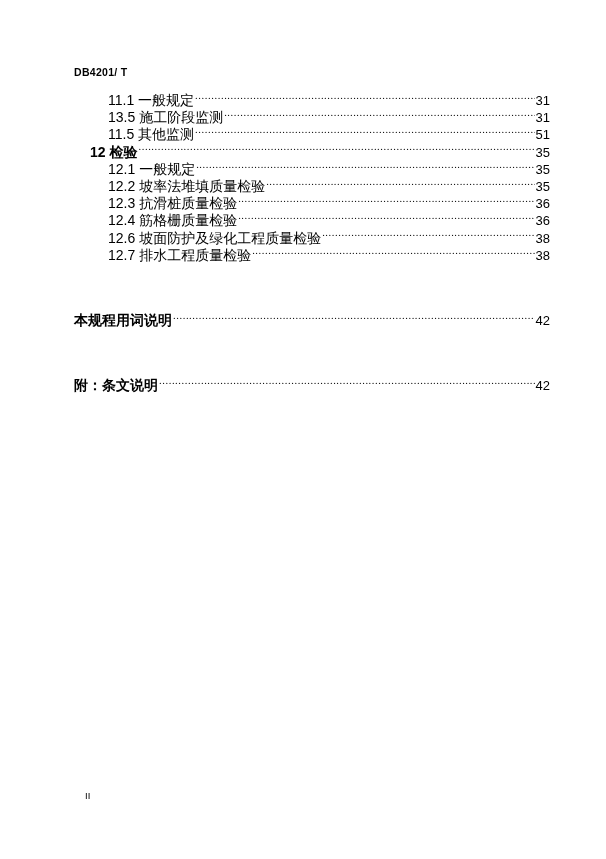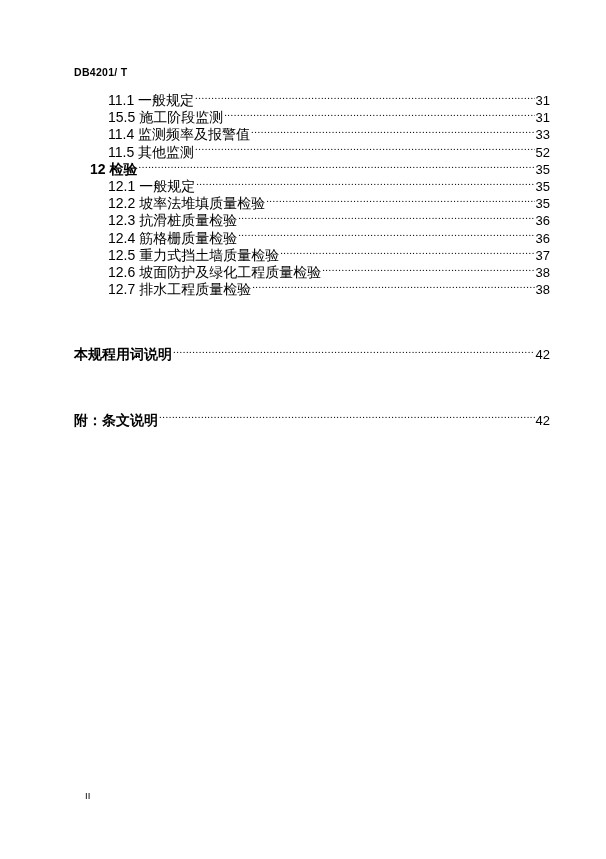--- a/index.html
+++ b/index.html
@@ -98,33 +98,28 @@
 
   <div class="header">DB4201/ T</div>
 
   <div class="toc">
       <div class="toc-row lvl-sub">
         <span class="toc-label">11.1  一般规定</span>
         <span class="toc-dots"></span>
         <span class="toc-page">31</span>
       </div>
       <div class="toc-row lvl-sub">
-        <span class="toc-label">15.5  施工阶段监测</span>
+        <span class="toc-label">13.5  施工阶段监测</span>
         <span class="toc-dots"></span>
         <span class="toc-page">31</span>
       </div>
       <div class="toc-row lvl-sub">
-        <span class="toc-label">11.4  监测频率及报警值</span>
-        <span class="toc-dots"></span>
-        <span class="toc-page">33</span>
-      </div>
-      <div class="toc-row lvl-sub">
         <span class="toc-label">11.5  其他监测</span>
         <span class="toc-dots"></span>
-        <span class="toc-page">52</span>
+        <span class="toc-page">51</span>
       </div>
       <div class="toc-row lvl-main bold-row">
         <span class="toc-label">12  检验</span>
         <span class="toc-dots"></span>
         <span class="toc-page">35</span>
       </div>
       <div class="toc-row lvl-sub">
         <span class="toc-label">12.1  一般规定</span>
         <span class="toc-dots"></span>
         <span class="toc-page">35</span>
@@ -136,25 +131,20 @@
       </div>
       <div class="toc-row lvl-sub">
         <span class="toc-label">12.3  抗滑桩质量检验</span>
         <span class="toc-dots"></span>
         <span class="toc-page">36</span>
       </div>
       <div class="toc-row lvl-sub">
         <span class="toc-label">12.4  筋格栅质量检验</span>
         <span class="toc-dots"></span>
         <span class="toc-page">36</span>
-      </div>
-      <div class="toc-row lvl-sub">
-        <span class="toc-label">12.5  重力式挡土墙质量检验</span>
-        <span class="toc-dots"></span>
-        <span class="toc-page">37</span>
       </div>
       <div class="toc-row lvl-sub">
         <span class="toc-label">12.6  坡面防护及绿化工程质量检验</span>
         <span class="toc-dots"></span>
         <span class="toc-page">38</span>
       </div>
       <div class="toc-row lvl-sub">
         <span class="toc-label">12.7  排水工程质量检验</span>
         <span class="toc-dots"></span>
         <span class="toc-page">38</span>

